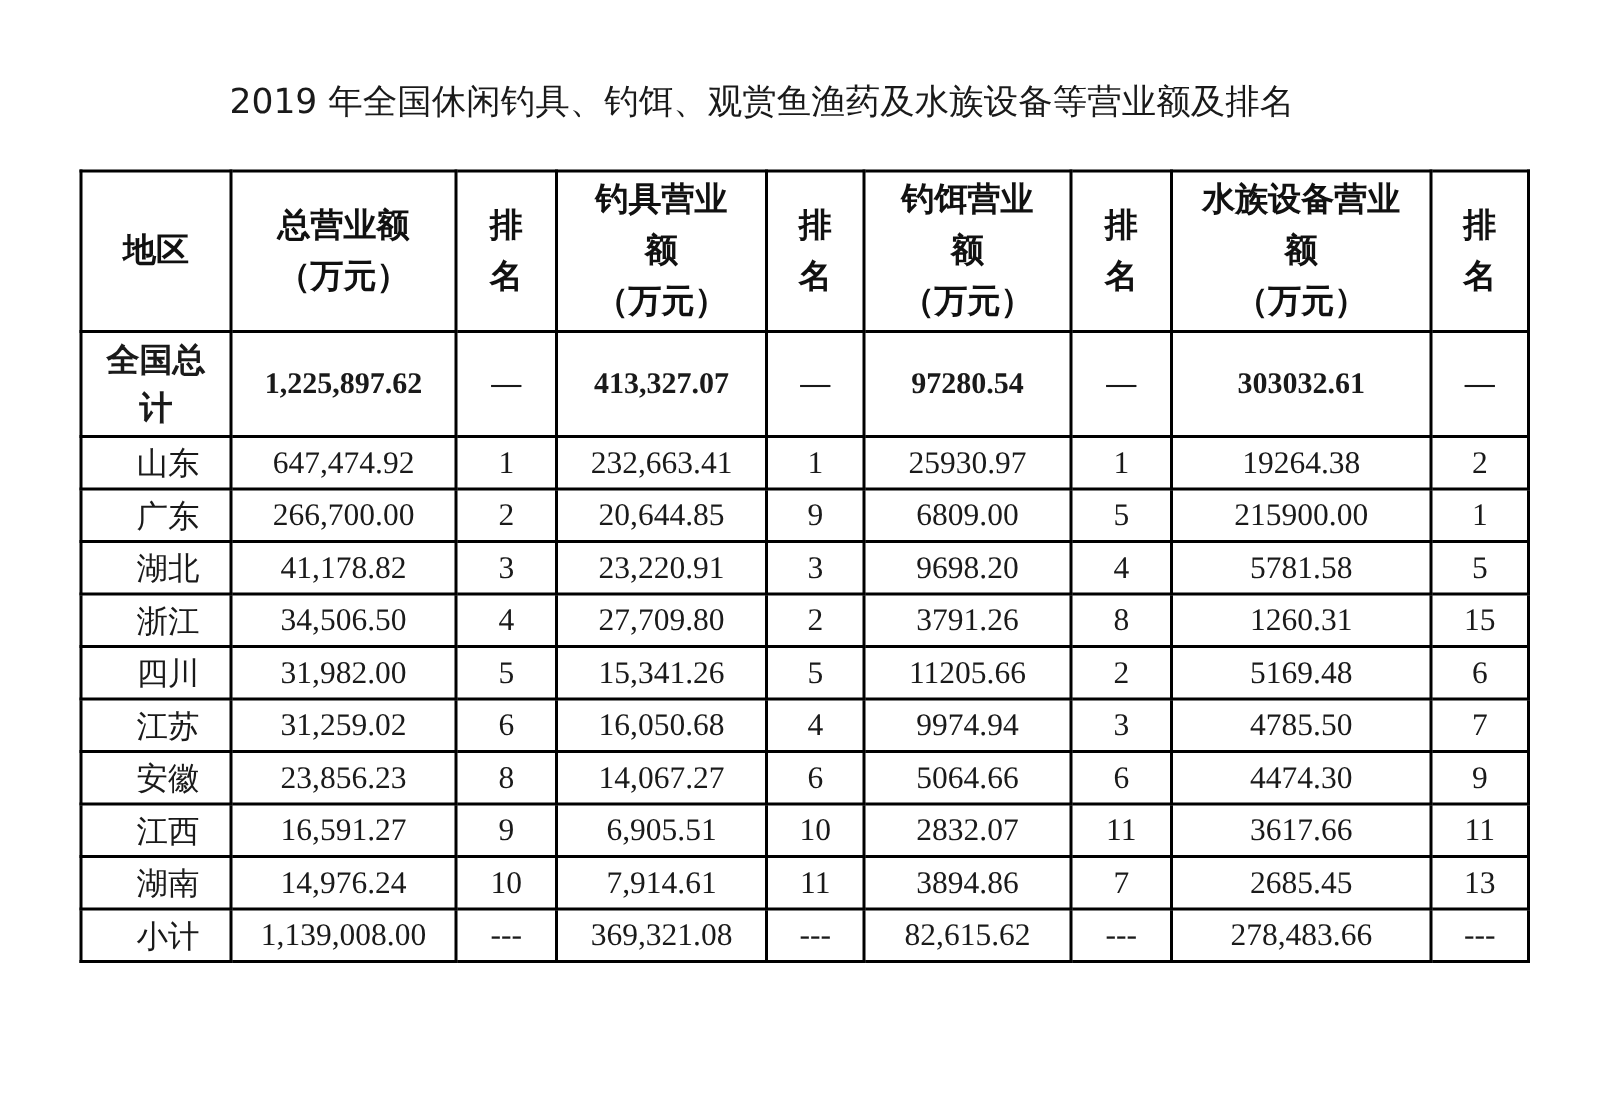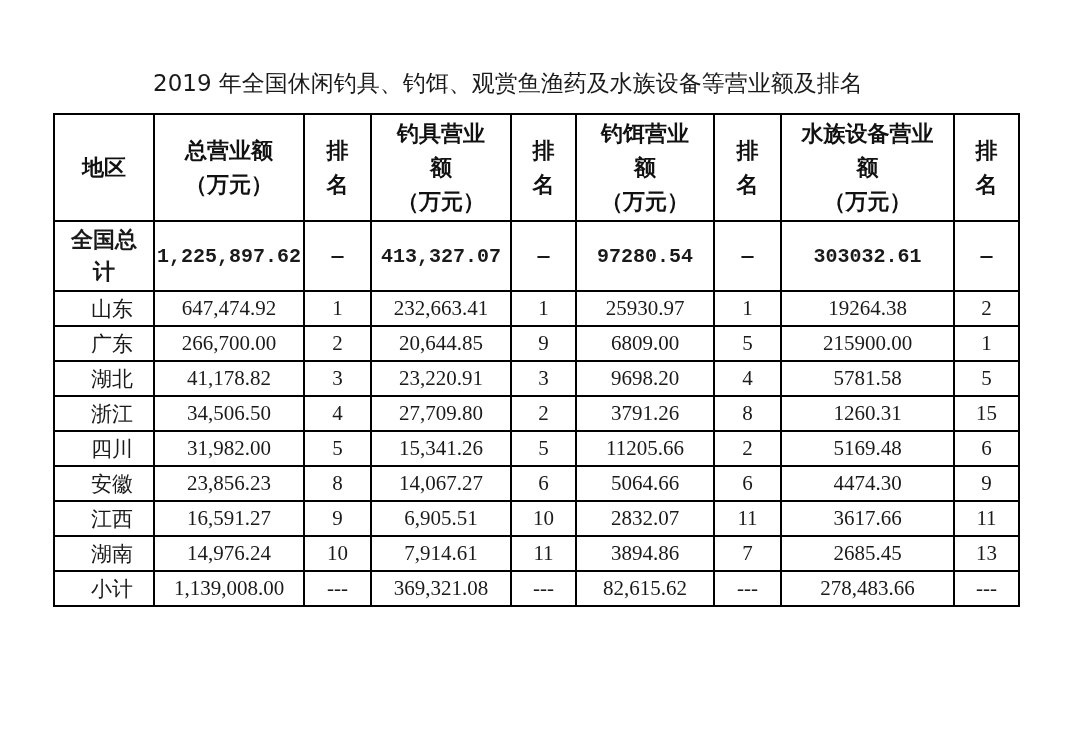--- a/index.html
+++ b/index.html
@@ -1,22 +1,22 @@
 <!DOCTYPE html>
 <html><head>
 <meta charset="utf-8">
 <style>
   html, body { margin: 0; padding: 0; background: #ffffff; }
   body { width: 1078px; height: 746px; position: relative; overflow: hidden; font-family: "DejaVu Serif", "Liberation Serif", serif; color: #1a1a1a; }
-  .title { position: absolute; left: 0; top: 68px; width: 990px; text-align: left; padding-left: 153px; box-sizing: border-box; font-family: "DejaVu Sans", "Liberation Sans", sans-serif; font-size: 23px; color: #1a1a1a; letter-spacing: 0px; }
+  .title { position: absolute; left: 0; top: 52px; width: 990px; text-align: left; padding-left: 153px; box-sizing: border-box; font-family: "DejaVu Sans", "Liberation Sans", sans-serif; font-size: 23px; color: #1a1a1a; letter-spacing: 0px; }
   table.data { position: absolute; left: 53px; top: 113px; border-collapse: collapse; table-layout: fixed; }
   table.data td, table.data th { border: 2px solid #000; text-align: center; vertical-align: middle; padding: 0; }
   th { font-family: "DejaVu Sans", "Liberation Sans", sans-serif; font-weight: bold; font-size: 22px; line-height: 34px; height: 105px; color: #111; }
   th .l { display: block; }
-  tr.total td { height: 68px; font-weight: bold; font-size: 20px; font-family: Liberation Mono, monospace; }
+  tr.total td { height: 68px; font-weight: bold; font-size: 20px; font-family: Liberation Serif, serif; }
   tr.total td.region { font-family: Liberation Sans, sans-serif; font-size: 22px; line-height: 32px; }
   tr.row td { height: 33px; font-size: 21px; font-family: "Liberation Serif", "DejaVu Serif", serif; }
   tr.row td.region { font-family: "DejaVu Sans", "Liberation Sans", sans-serif; font-size: 21px; padding-left: 16px; }
 </style>
 </head>
 <body>
 
 <div class="title">2019 年全国休闲钓具、钓饵、观赏鱼渔药及水族设备等营业额及排名</div>
 
 <table class="data">
@@ -137,20 +137,31 @@
         <td>31,982.00</td>
         <td>5</td>
         <td>15,341.26</td>
         <td>5</td>
         <td>11205.66</td>
         <td>2</td>
         <td>5169.48</td>
         <td>6</td>
       </tr>
       <tr class="row">
+        <td class="region">江苏</td>
+        <td>31,259.02</td>
+        <td>6</td>
+        <td>16,050.68</td>
+        <td>4</td>
+        <td>9974.94</td>
+        <td>3</td>
+        <td>4785.50</td>
+        <td>7</td>
+      </tr>
+      <tr class="row">
         <td class="region">安徽</td>
         <td>23,856.23</td>
         <td>8</td>
         <td>14,067.27</td>
         <td>6</td>
         <td>5064.66</td>
         <td>6</td>
         <td>4474.30</td>
         <td>9</td>
       </tr>

